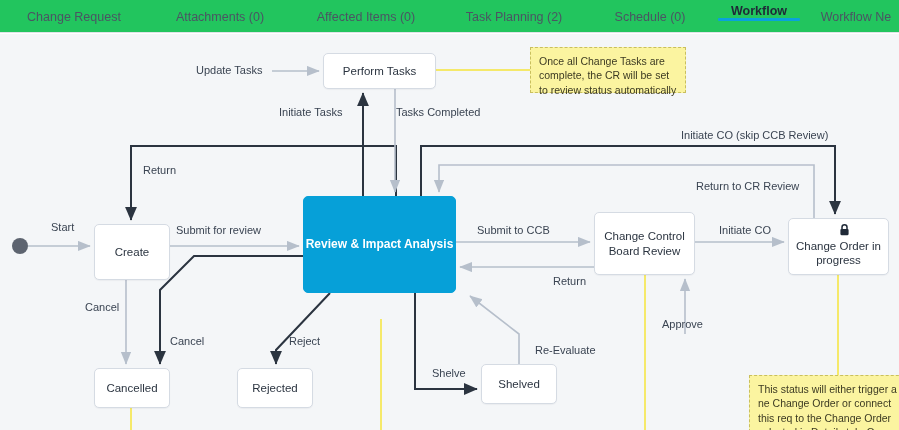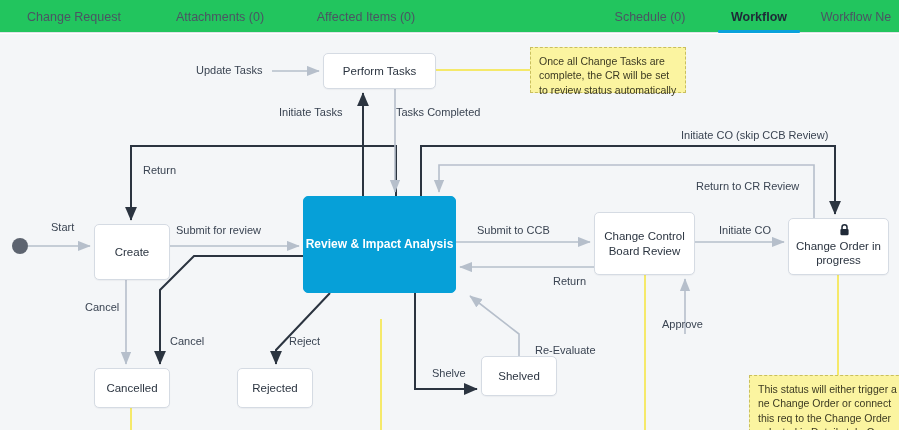--- a/index.html
+++ b/index.html
@@ -110,24 +110,27 @@
   <div class="tabbar" id="tabbar">
       <div class="tab" style="left: 0px; position: absolute; top: 0px; height: 33px; width: 148px;">
         <span>Change Request</span>
       </div>
       <div class="tab" style="left: 148px; position: absolute; top: 0px; height: 33px; width: 144px;">
         <span>Attachments (0)</span>
       </div>
       <div class="tab" style="left: 292px; position: absolute; top: 0px; height: 33px; width: 148px;">
         <span>Affected Items (0)</span>
       </div>
+      <div class="tab" style="left: 440px; position: absolute; top: 0px; height: 33px; width: 148px;">
+        <span>Task Planning (2)</span>
+      </div>
       <div class="tab" style="left: 588px; position: absolute; top: 0px; height: 33px; width: 124px;">
         <span>Schedule (0)</span>
       </div>
-      <div class="tab active" style="left: 712px; position: absolute; top: 0px; height: 33px; width: 94px;">
+      <div class="tab active" style="left: 712px; position: absolute; top: 0px; height: 21px; width: 94px;">
         <span>Workflow</span>
         <div class="tab-underline"></div>
       </div>
       <div class="tab" style="left: 806px; position: absolute; top: 0px; height: 33px; width: 100px;">
         <span>Workflow Ne</span>
       </div>
     </div>
 
   <div class="canvas" id="canvas">
 
@@ -209,21 +212,21 @@
             </svg>
           </span>
           <span>Change Order in progress</span>
         </div>
         <div class="node" style="left: 94px; top: 334px; width: 76px; height: 40px;">
           <span>Cancelled</span>
         </div>
         <div class="node" style="left: 237px; top: 334px; width: 76px; height: 40px;">
           <span>Rejected</span>
         </div>
-        <div class="node" style="left: 481px; top: 322px; width: 76px; height: 40px;">
+        <div class="node" style="left: 481px; top: 330px; width: 76px; height: 40px;">
           <span>Shelved</span>
         </div>
       </div>
     <div id="labels">
         <div class="elabel" style="left: 51px; top: 187px;">Start</div>
         <div class="elabel" style="left: 196px; top: 30px;">Update Tasks</div>
         <div class="elabel" style="left: 279px; top: 72px;">Initiate Tasks</div>
         <div class="elabel" style="left: 396px; top: 72px;">Tasks Completed</div>
         <div class="elabel" style="left: 143px; top: 130px;">Return</div>
         <div class="elabel" style="left: 176px; top: 190px;">Submit for review</div>

